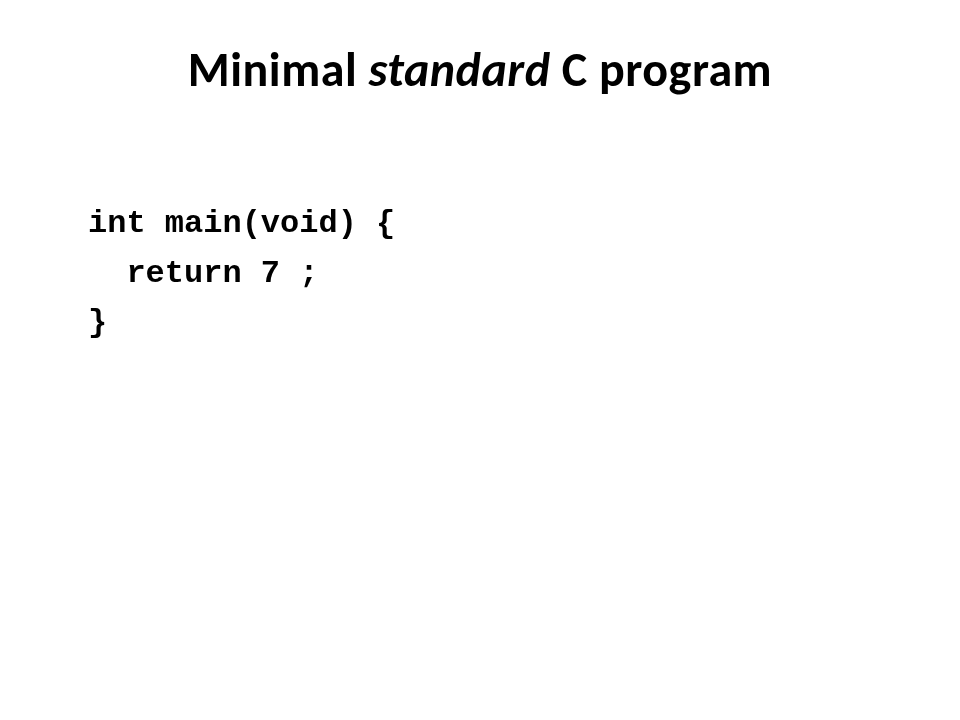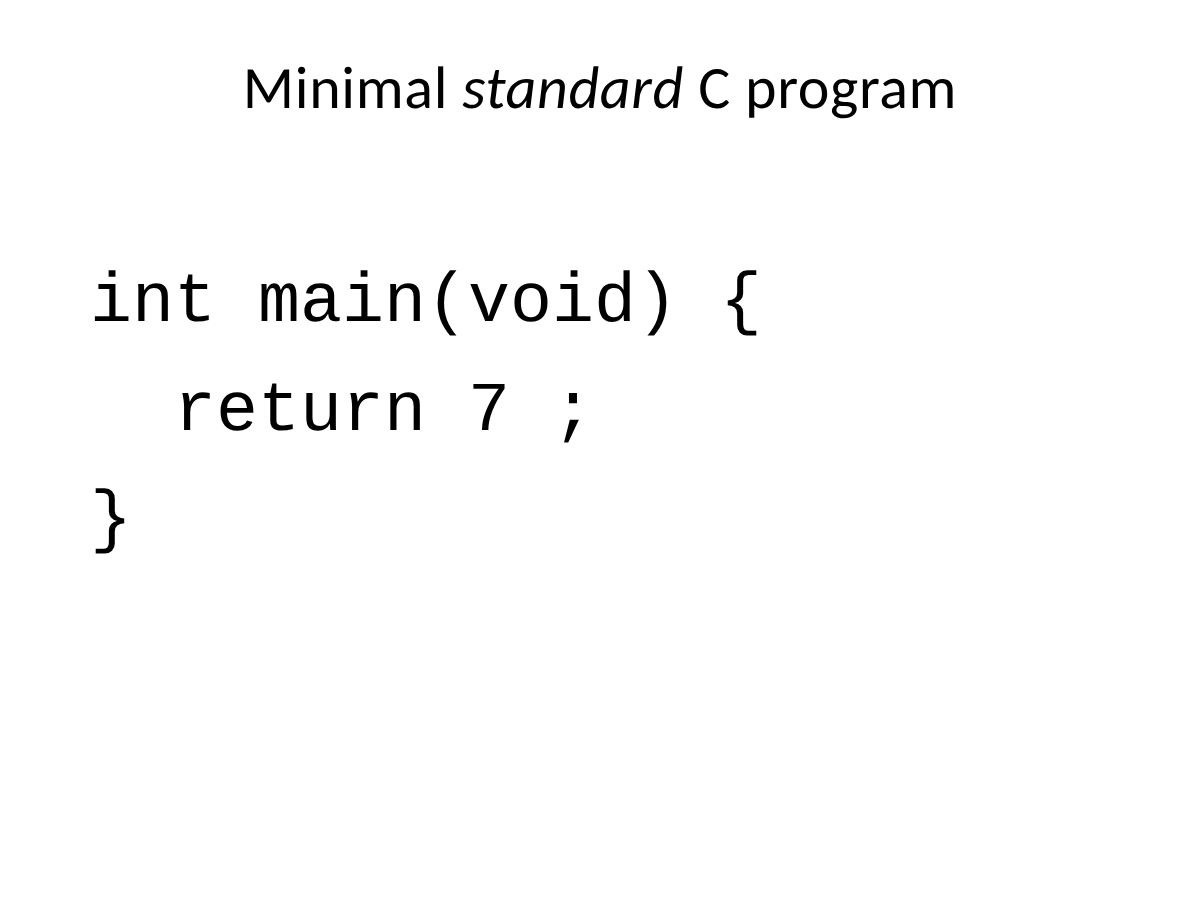--- a/index.html
+++ b/index.html
@@ -1,18 +1,19 @@
 <!DOCTYPE html>
 <html><head>
   <meta charset="utf-8">
   <style>
     * {
       margin: 0;
       padding: 0;
       box-sizing: border-box;
+      font-weight: bold;
     }
     body {
       width: 960px;
       height: 720px;
       background: #ffffff;
       font-family: Calibri, 'Segoe UI', Arial, sans-serif;
       color: #000000;
       overflow: hidden;
     }
     .slide {
@@ -26,24 +27,24 @@
       text-align: center;
       margin-top: 10px;
       margin-bottom: 100px;
       letter-spacing: 0.5px;
     }
     .title .italic {
       font-style: italic;
     }
     .code {
       font-family: 'Courier New', Courier, monospace;
-      font-size: 56px;
+      font-size: 32px;
       line-height: 1.55;
       white-space: pre;
-      margin-left: 12px;
+      margin-left: 28px;
     }
   </style>
 </head>
 <body>
 
 <div class="slide">
   <h1 class="title">
     <span>Minimal </span><span class="italic">standard</span><span> C program</span>
   </h1>
   <div class="code"><div>int main(void) {</div><div>  return 7 ;</div><div>}</div></div>

